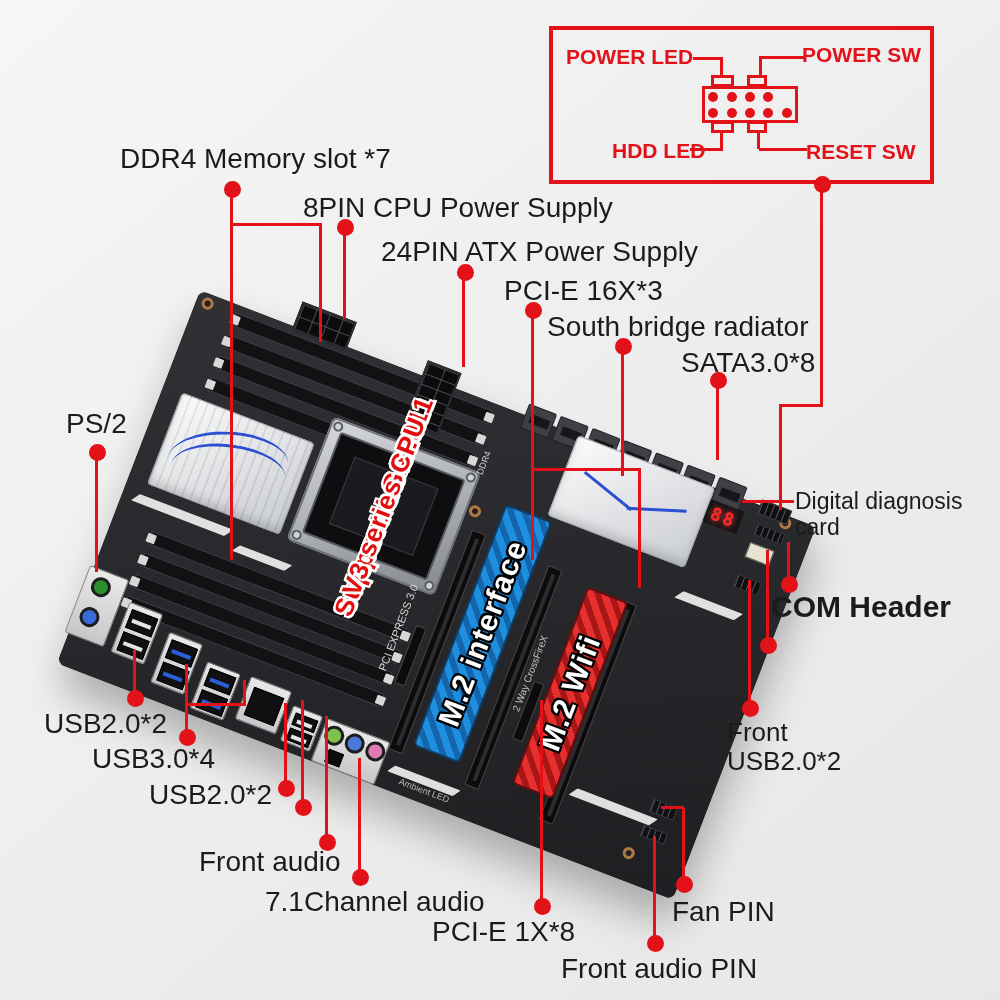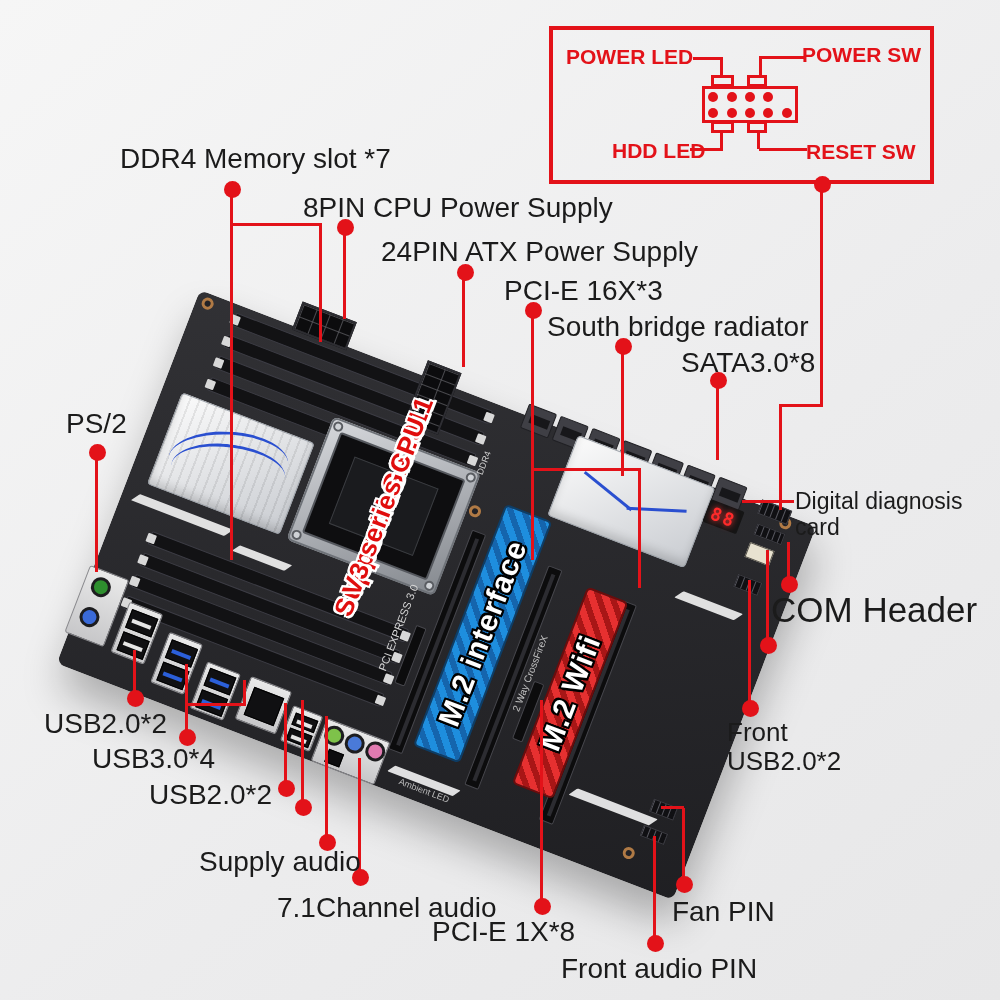--- a/index.html
+++ b/index.html
@@ -232,27 +232,27 @@
   <div class="ln" style="left:757px;top:131px;width:3px;height:18px;"></div>
 
   <div class="lbl" style="left:120px;top:143px;">DDR4 Memory slot *7</div>
   <div class="lbl" style="left:303px;top:192px;">8PIN CPU Power Supply</div>
   <div class="lbl" style="left:381px;top:236px;">24PIN ATX Power Supply</div>
   <div class="lbl" style="left:504px;top:275px;">PCI-E 16X*3</div>
   <div class="lbl" style="left:547px;top:311px;">South bridge radiator</div>
   <div class="lbl" style="left:681px;top:347px;">SATA3.0*8</div>
   <div class="lbl" style="left:66px;top:408px;">PS/2</div>
   <div class="lbl sm wrap" style="left:795px;top:489px;width:200px;">Digital diagnosis card</div>
-  <div class="lbl" style="left:771px;top:590px;font-size:35px;">COM Header</div>
+  <div class="lbl" style="left:771px;top:590px;font-size:30px;font-weight:bold;">COM Header</div>
   <div class="lbl md wrap" style="left:727px;top:718px;width:120px;">Front USB2.0*2</div>
   <div class="lbl" style="left:44px;top:708px;">USB2.0*2</div>
   <div class="lbl" style="left:92px;top:743px;">USB3.0*4</div>
   <div class="lbl" style="left:149px;top:779px;">USB2.0*2</div>
-  <div class="lbl" style="left:199px;top:846px;">Supply audio</div>
-  <div class="lbl" style="left:277px;top:886px;margin-top:6px;">7.1Channel audio</div>
+  <div class="lbl" style="left:199px;top:846px;">Front audio</div>
+  <div class="lbl" style="left:265px;top:886px;">7.1Channel audio</div>
   <div class="lbl" style="left:432px;top:916px;">PCI-E 1X*8</div>
   <div class="lbl" style="left:672px;top:896px;">Fan PIN</div>
   <div class="lbl" style="left:561px;top:953px;">Front audio PIN</div>
 
   <div class="ln" style="left:230px;top:189px;width:3px;height:371px;"></div>
   <div class="ln" style="left:230px;top:223px;width:92px;height:3px;"></div>
   <div class="ln" style="left:319px;top:223px;width:3px;height:119px;"></div>
   <div class="ln" style="left:343px;top:227px;width:3px;height:92px;"></div>
   <div class="ln" style="left:462px;top:272px;width:3px;height:95px;"></div>
   <div class="ln" style="left:531px;top:310px;width:3px;height:250px;"></div>

